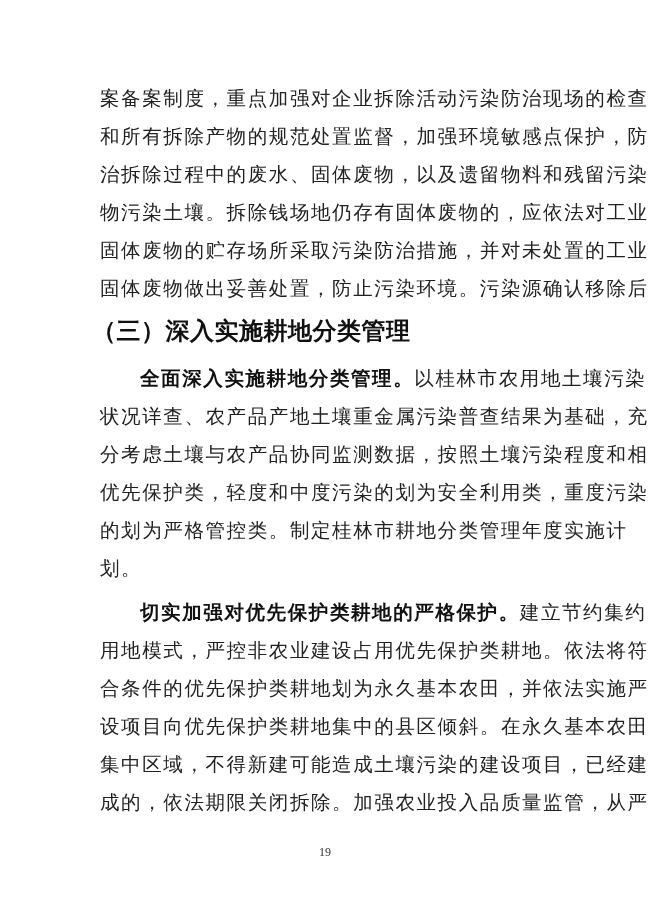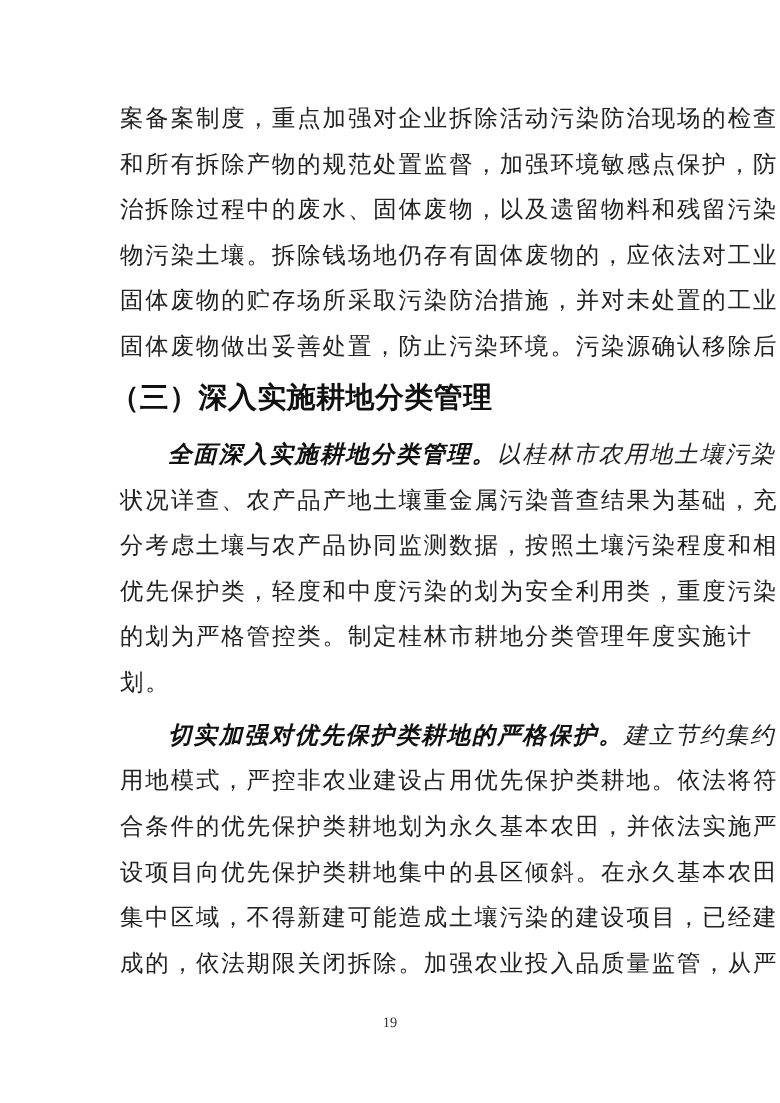--- a/index.html
+++ b/index.html
@@ -31,21 +31,20 @@
       text-align-last: justify;
       font-family: "DejaVu Sans", "Liberation Sans", sans-serif;
       font-weight: 300;
       color: #222;
     }
     .line.last {
       text-align-last: left;
     }
     .line.indent {
       padding-left: 40px;
-      font-style: italic;
     }
     .bold {
       font-weight: bold;
       color: #111;
     }
     .heading {
       font-family: "DejaVu Sans", "Liberation Sans", sans-serif;
       font-weight: bold;
       font-size: 24px;
       line-height: 46px;

